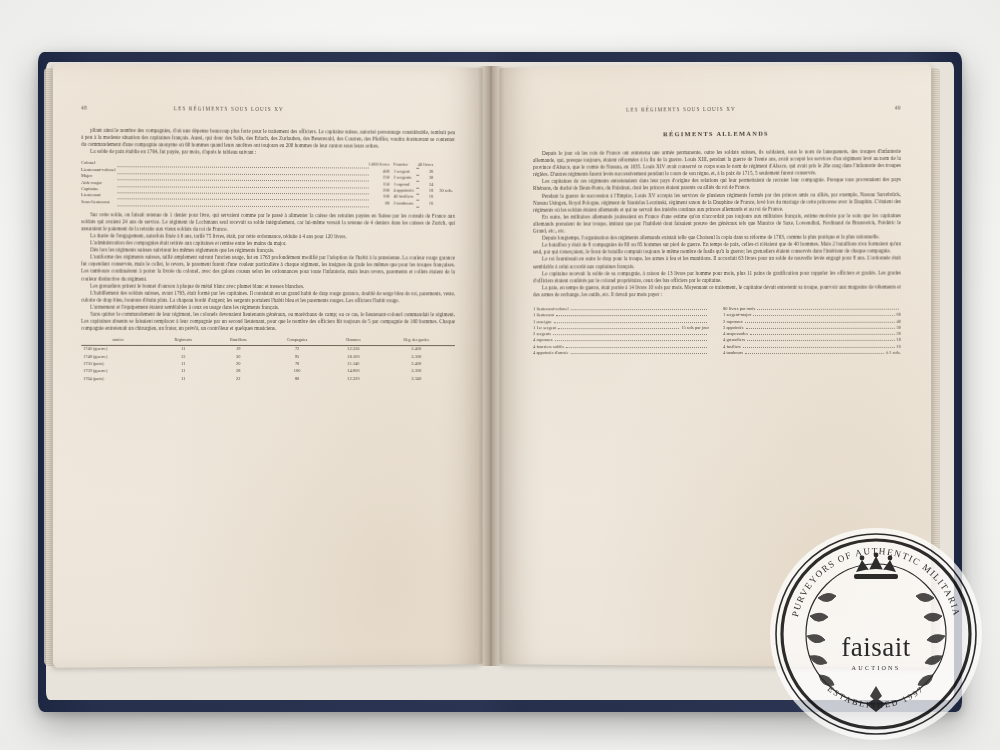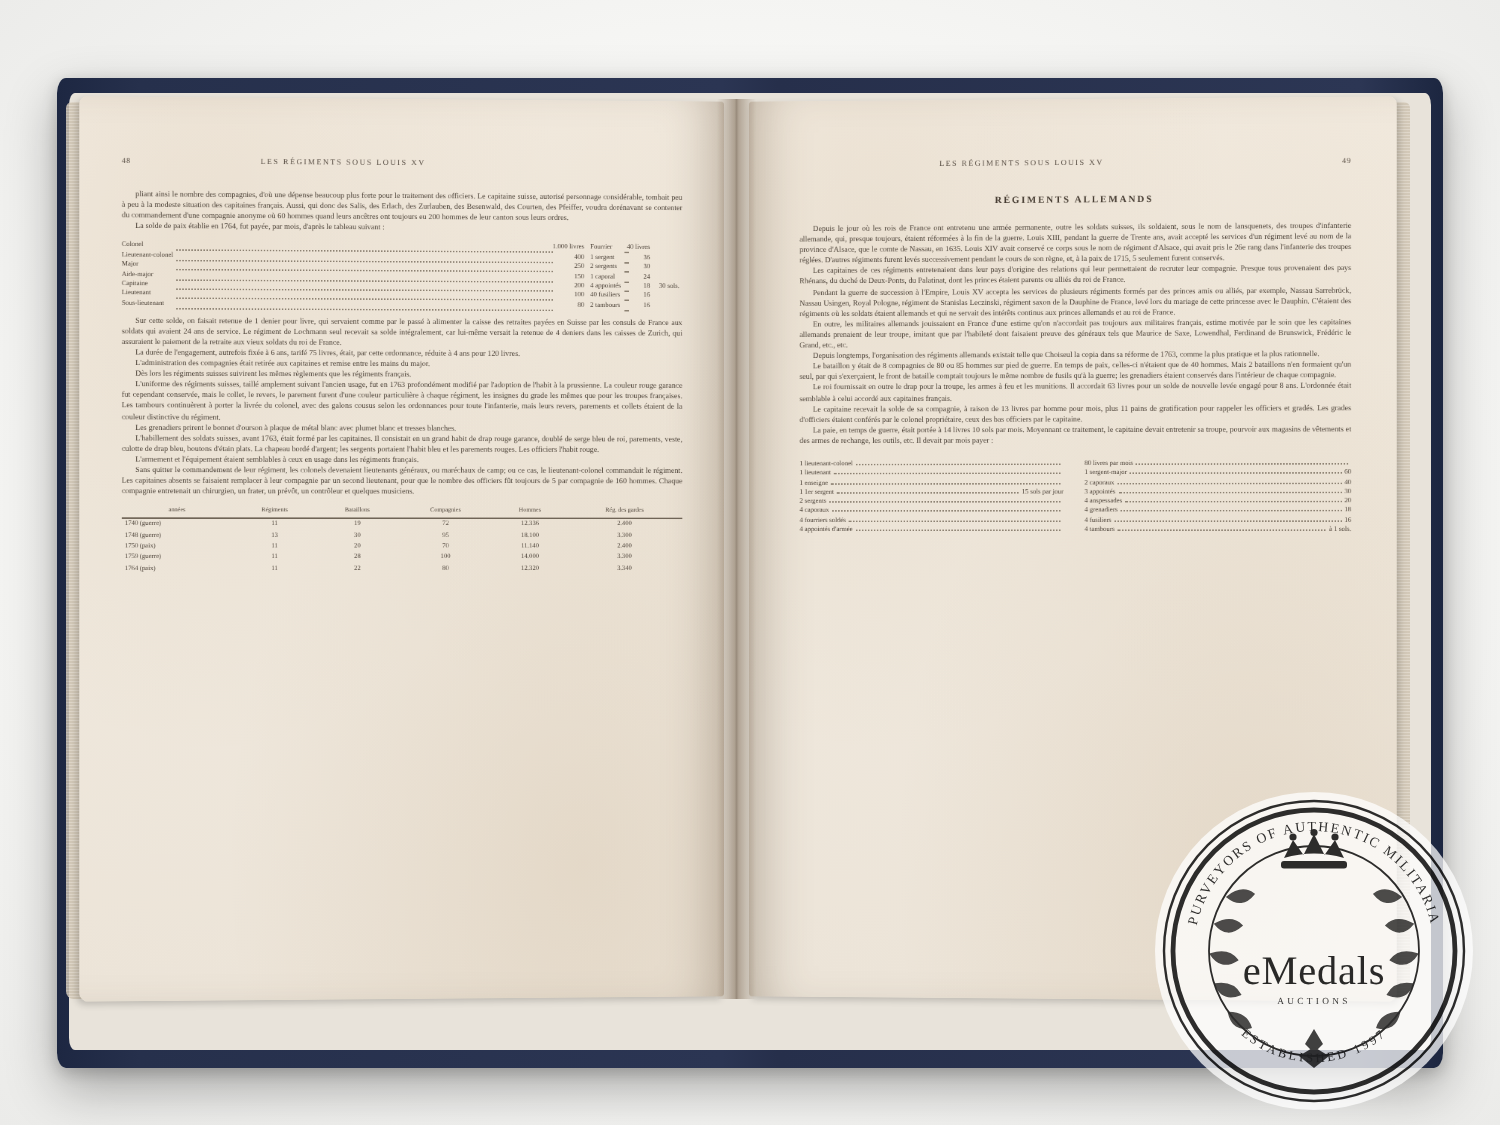--- a/index.html
+++ b/index.html
@@ -553,17 +553,17 @@
       </g>
 
       <text class="arc-text" text-anchor="middle">
         <textPath href="#arcTop" startOffset="50%" id="wm-arc-top-path">PURVEYORS OF AUTHENTIC MILITARIA</textPath>
       </text>
       <text class="arc-text-b" text-anchor="middle">
         <textPath href="#arcBot" startOffset="50%" id="wm-arc-bot-path">ESTABLISHED 1997</textPath>
       </text>
     </svg>
 
-    <div class="wm-text wm-brand">eMedals</div>
+    <div class="wm-text wm-brand">faisait</div>
     <div class="wm-text wm-sub">AUCTIONS</div>
   </div>
 
 </div>
 
 </body></html>

